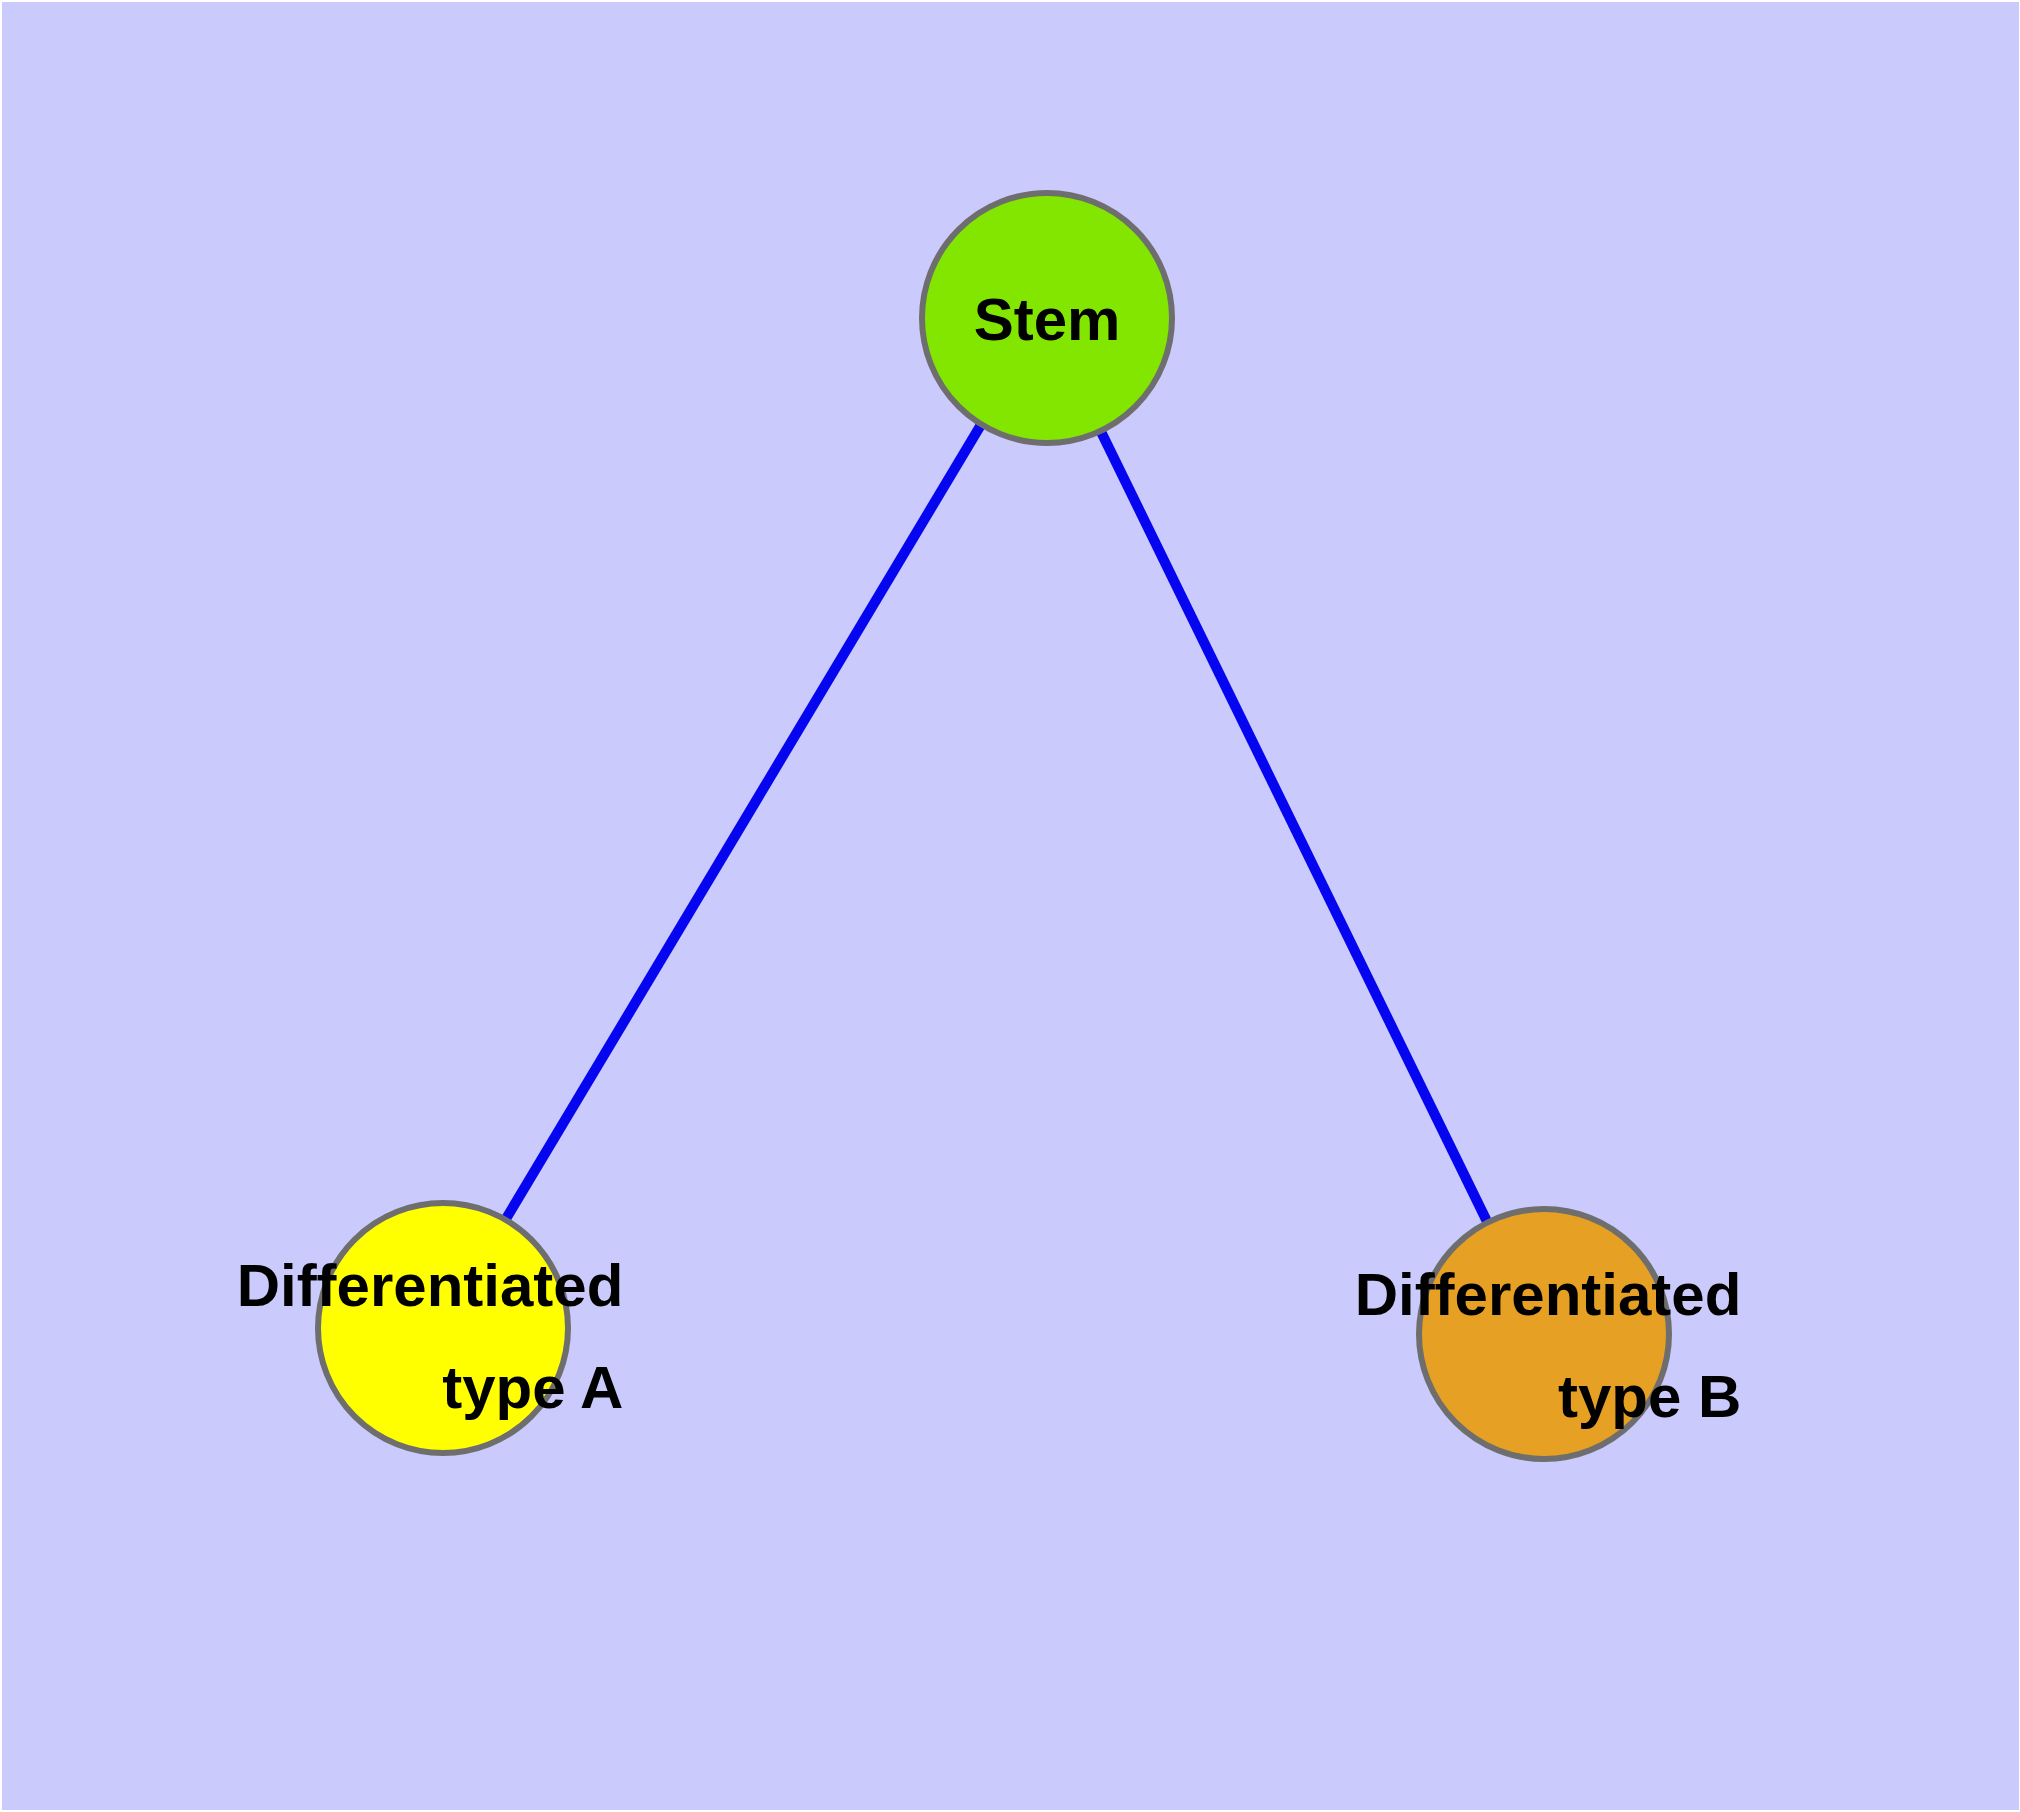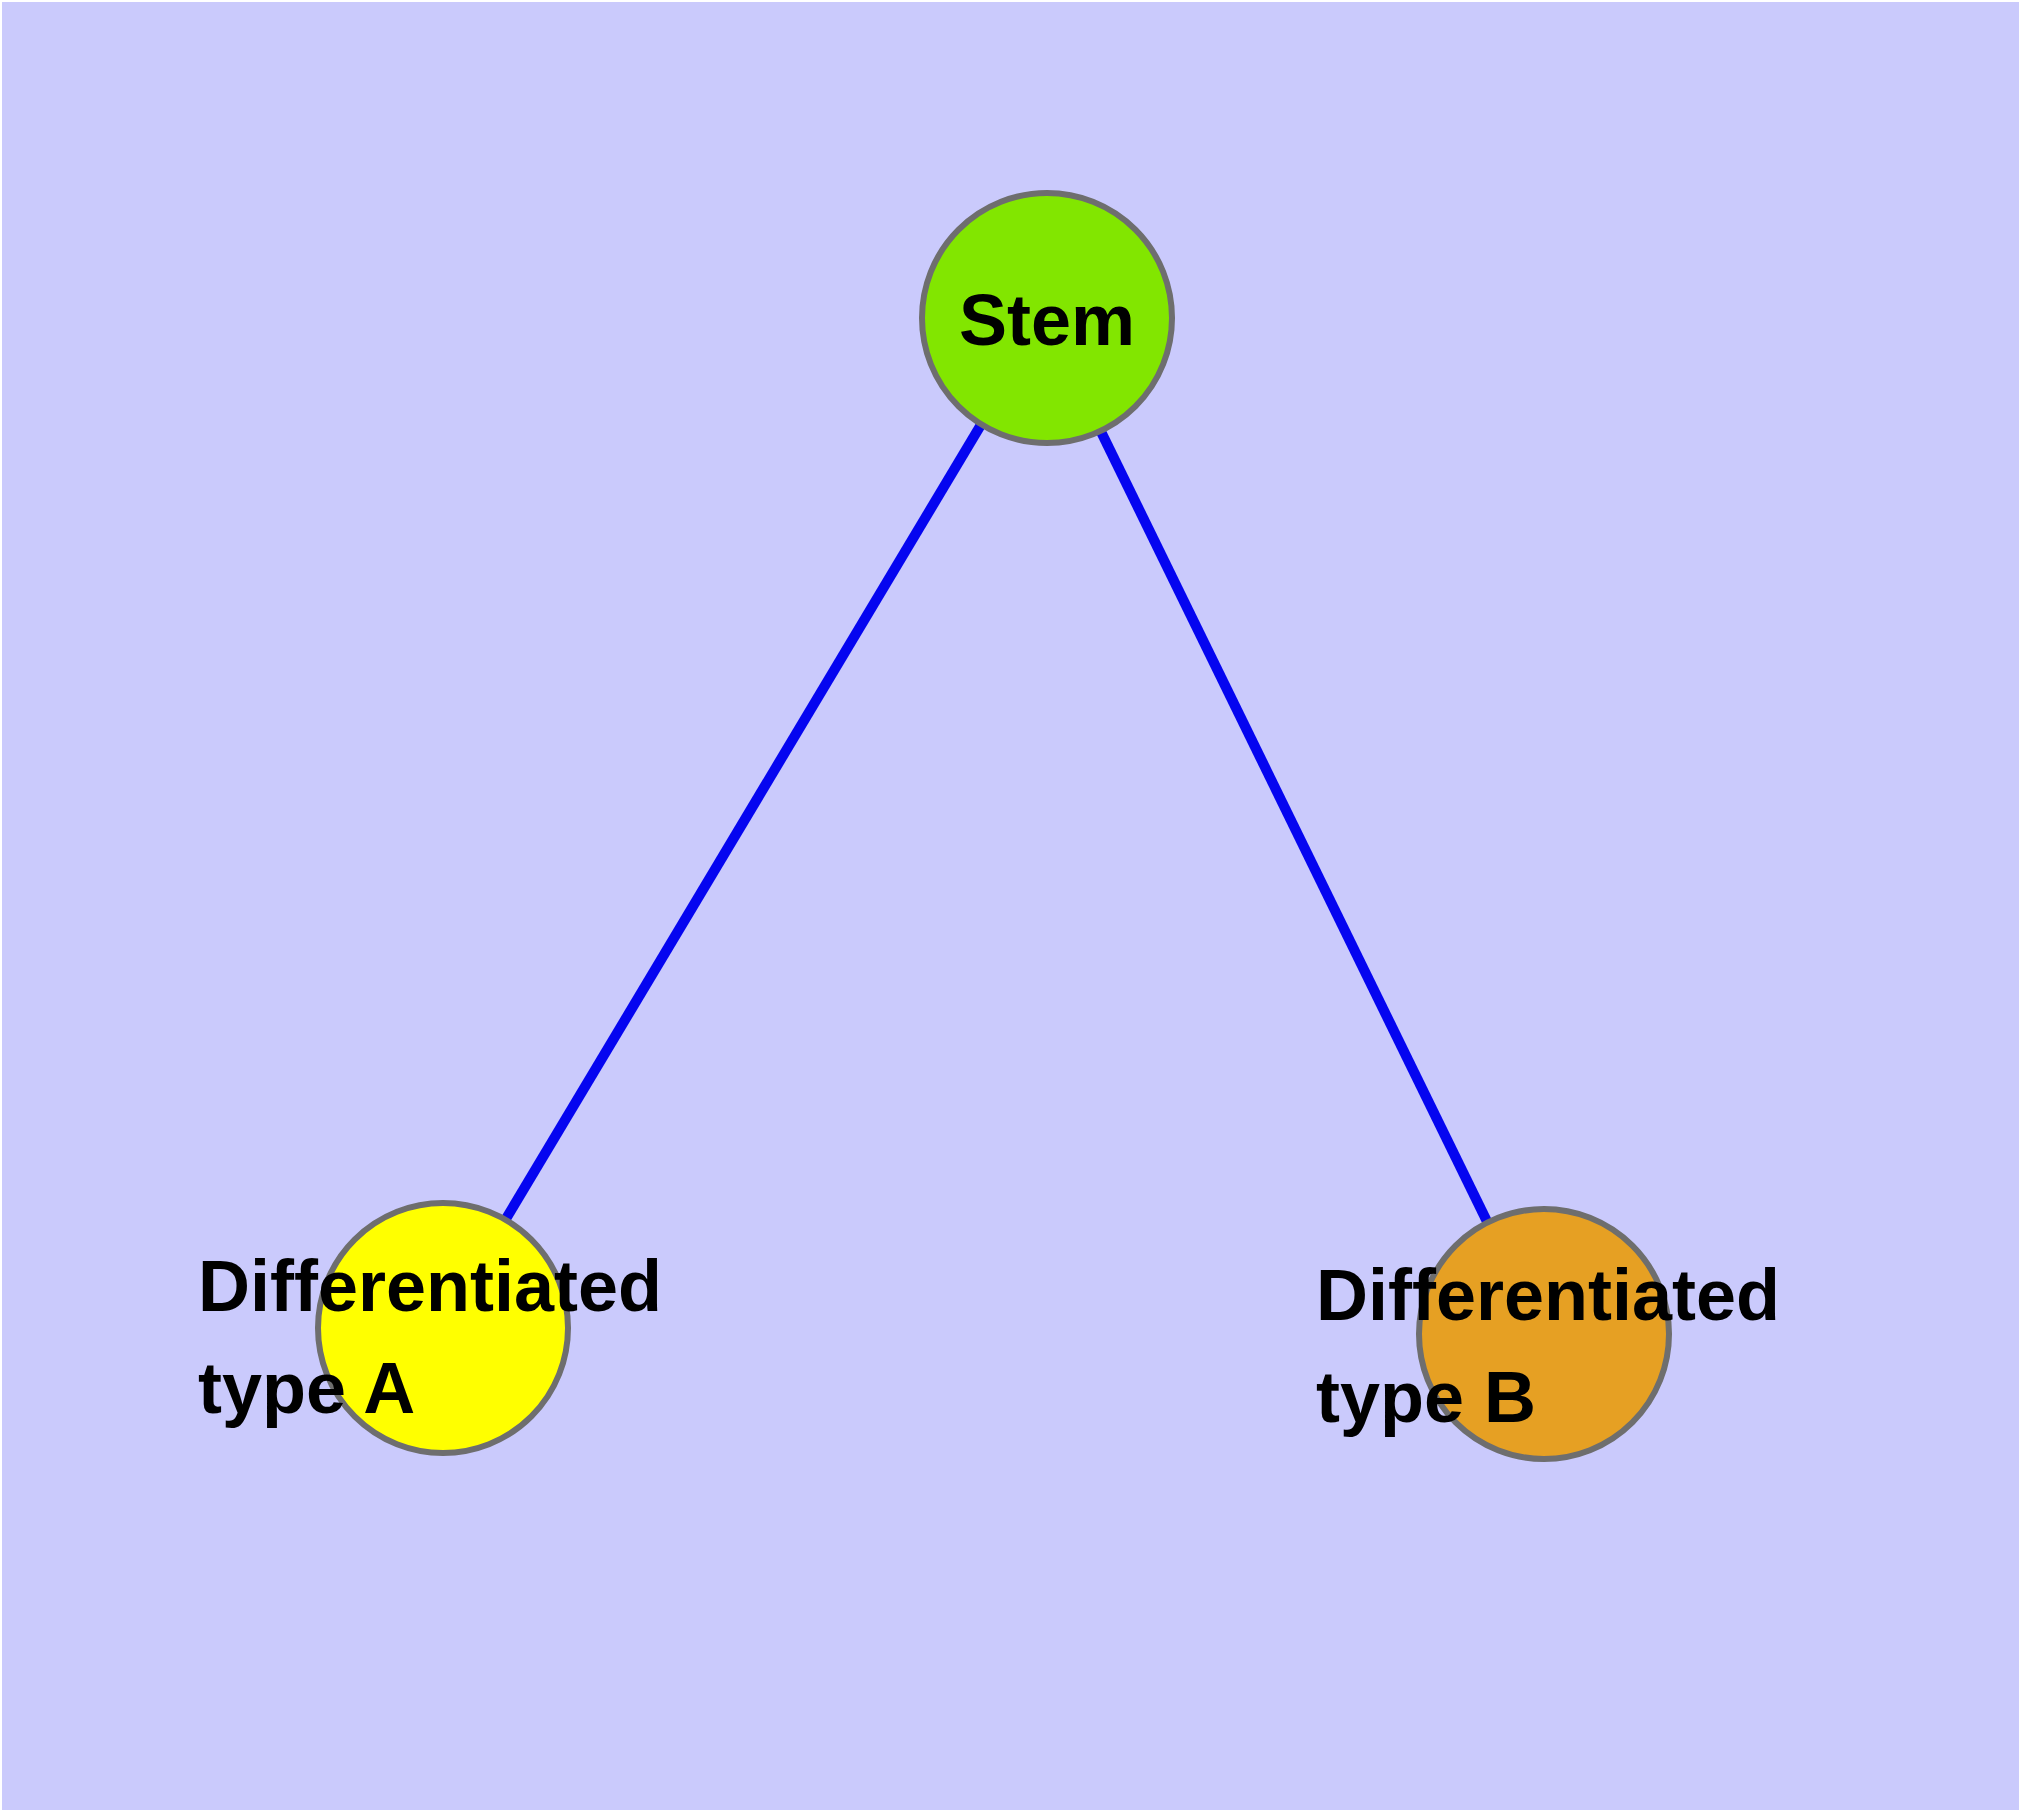--- a/index.html
+++ b/index.html
@@ -36,24 +36,24 @@
     border: 6px solid #6e6e6e;
     border-radius: 50%;
   }
   .node-stem   { left: 917px; top: 188px;  }
   .node-type-a { left: 313px;  top: 1198px; }
   .node-type-b { left: 1414px; top: 1204px; }
   .node-label {
     position: absolute;
     transform: translate(-50%, -50%);
     color: #000000;
-    font-size: 72px;
+    font-size: 60px;
     font-weight: bold;
     line-height: 102px;
-    text-align: left;
+    text-align: right;
     white-space: pre-line;
     letter-spacing: 0px;
   }
   .label-stem   { left: 1045px; top: 318px;  }
   .label-type-a { left: 428px;  top: 1335px; }
   .label-type-b { left: 1546px; top: 1344px; }
 </style>
 </head>
 <body>
 

